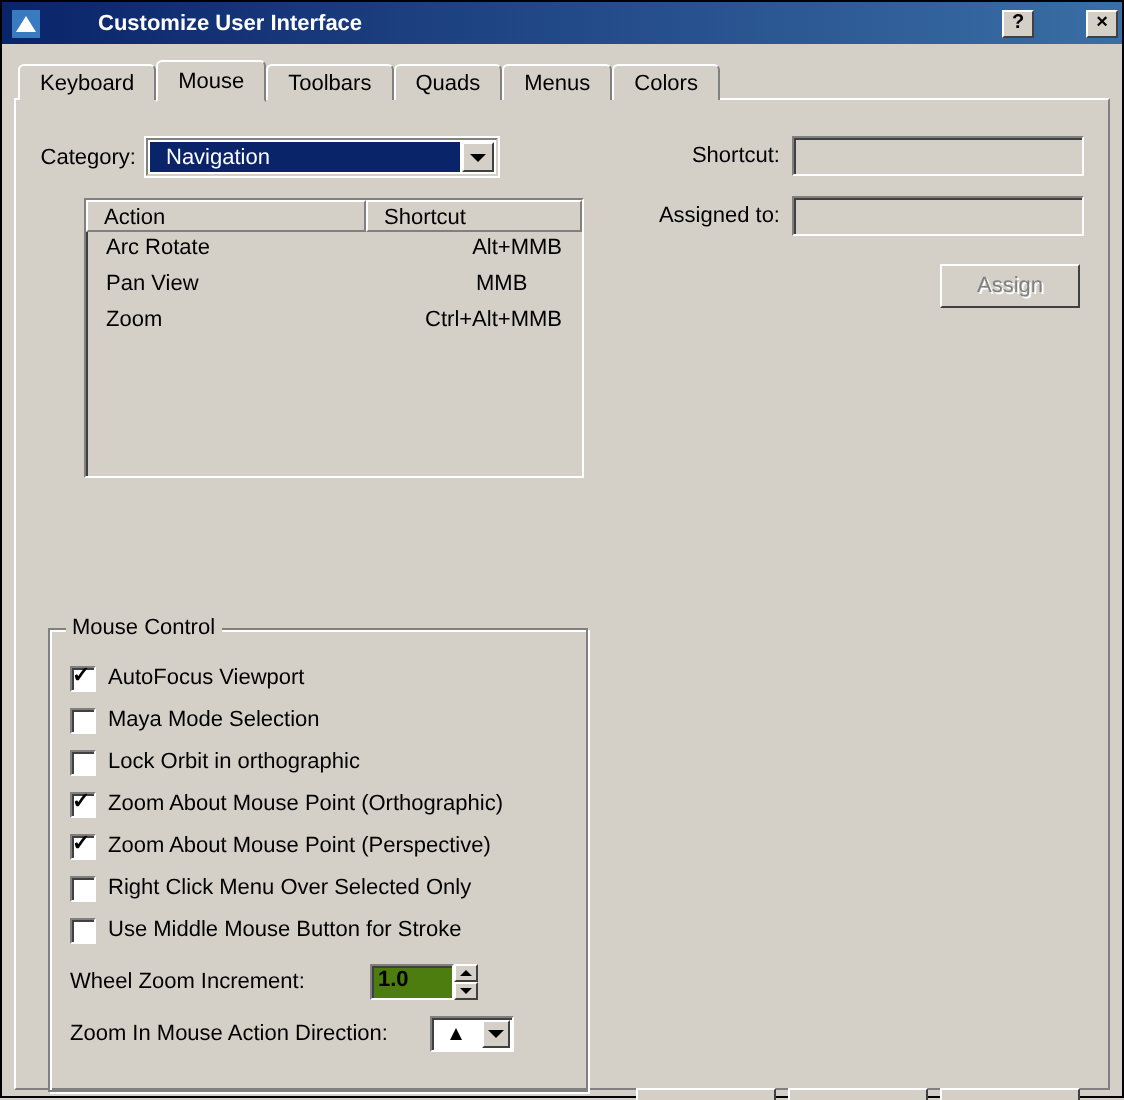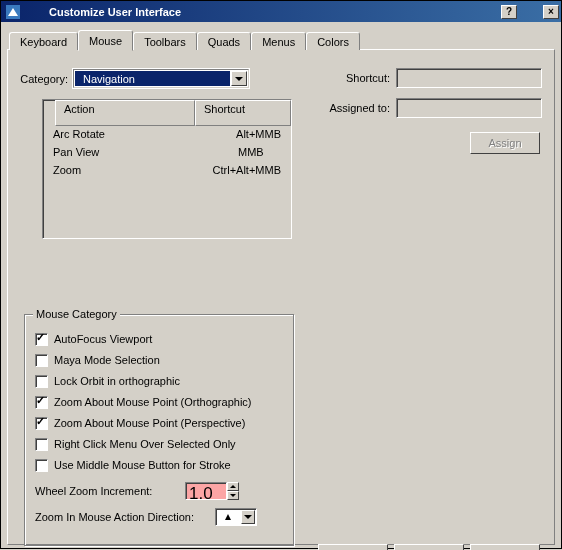--- a/index.html
+++ b/index.html
@@ -179,22 +179,21 @@
     width: 250px;
     height: 140px;
     background:#d4d0c8;
     border:1px solid #808080;
     border-top-color:#808080;border-left-color:#808080;
     border-right-color:#fff;border-bottom-color:#fff;
     box-shadow: inset 1px 1px 0 #404040;
   }
   .action-table .thead {
     display:flex;
-    height:26px;
-    padding-left:12px;
+    height:16px;
   }
   .action-table .th {
     background:#d4d0c8;
     border:1px solid #fff;
     border-right-color:#808080;border-bottom-color:#808080;
     padding:2px 8px;
     font-size:11px;
   }
   .col-act{width:140px;}
   .col-sc{flex:1;}
@@ -239,26 +238,26 @@
     font-weight:bold;
   }
 
   .spin-row{display:flex;align-items:center;margin-top:8px;}
   .spin-row .slabel{width:150px;}
   .spinner{
     display:flex;
     width:54px;height:18px;
   }
   .spinner .sval{
-    flex:1;background:#fca5a5;
+    flex:1;background:#4d7c0f;
     border:1px solid #808080;
     border-top-color:#808080;border-left-color:#808080;
     border-right-color:#fff;border-bottom-color:#fff;
     box-shadow:inset 1px 1px 0 #404040;
-    padding:1px 3px;font-size:17px;
+    padding:1px 3px;font-size:11px;font-weight:bold;
   }
   .spinner .sbtns{width:12px;display:flex;flex-direction:column;}
   .spinner .sb{flex:1;background:#d4d0c8;border:1px solid #fff;border-right-color:#404040;border-bottom-color:#404040;display:flex;align-items:center;justify-content:center;}
   .tri-up{width:0;height:0;border-left:3px solid transparent;border-right:3px solid transparent;border-bottom:3px solid #000;}
   .tri-dn{width:0;height:0;border-left:3px solid transparent;border-right:3px solid transparent;border-top:3px solid #000;}
 
   .dir-row{display:flex;align-items:center;margin-top:8px;}
   .dir-row .slabel{width:180px;}
   .dir-select{
     width:42px;height:18px;display:flex;
@@ -348,21 +347,21 @@
         <div class="td col-act">Pan View</div>
         <div class="td col-sc">MMB</div>
       </div>
       <div class="tr">
         <div class="td col-act">Zoom</div>
         <div class="td col-sc">Ctrl+Alt+MMB</div>
       </div>
     </div>
 
     <div class="groupbox">
-      <span class="legend">Mouse Category</span>
+      <span class="legend">Mouse Control</span>
 
       <div class="chk-row">
         <span class="chk checked"></span>
         <span>AutoFocus Viewport</span>
       </div>
       <div class="chk-row">
         <span class="chk"></span>
         <span>Maya Mode Selection</span>
       </div>
       <div class="chk-row">

